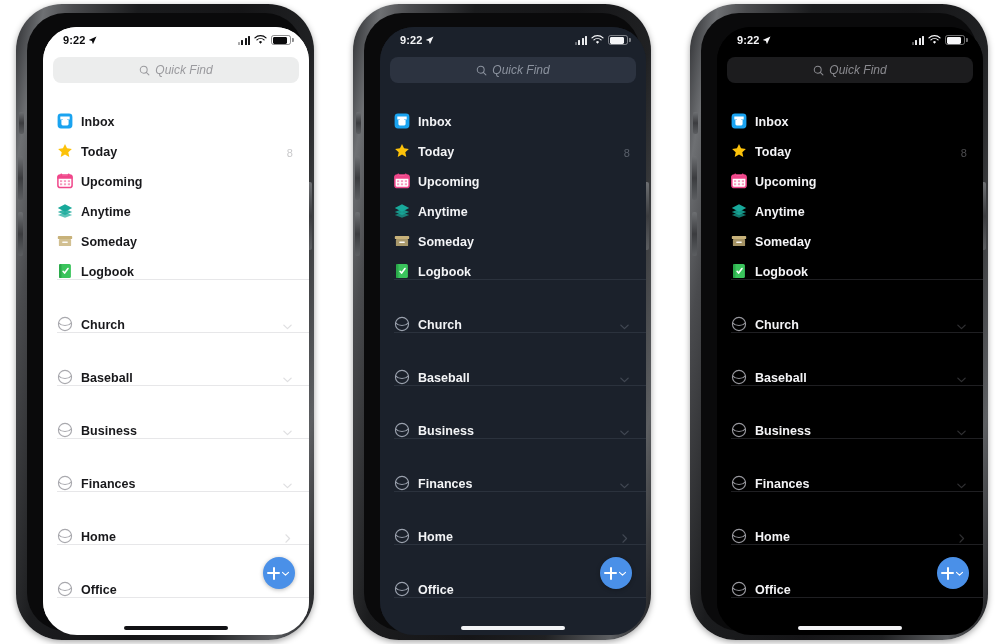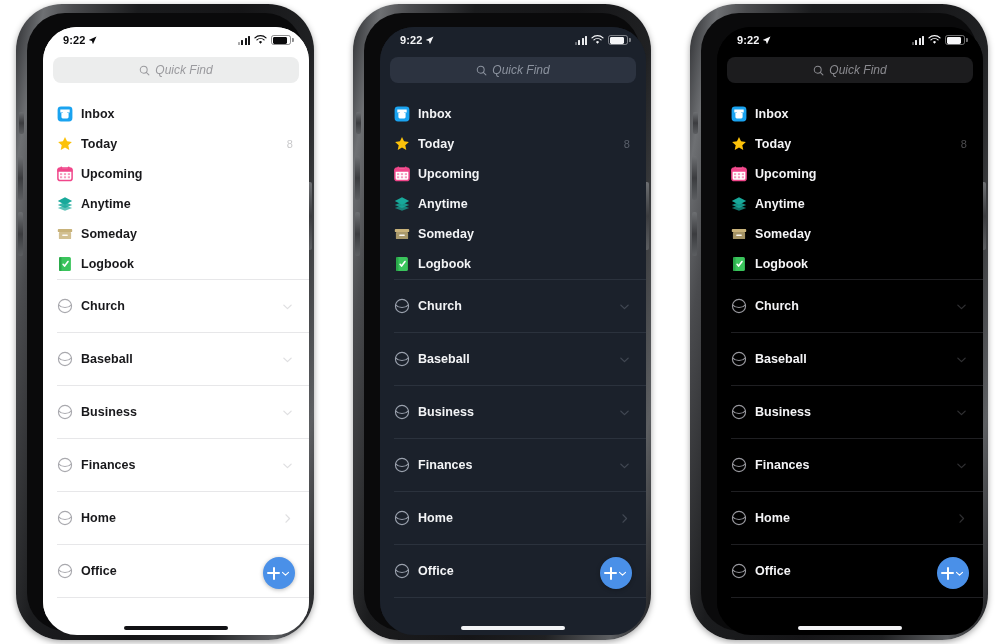--- a/index.html
+++ b/index.html
@@ -95,21 +95,21 @@
   .search{
     height:26px; border-radius:8px;
     display:flex; align-items:center; justify-content:center; gap:5px;
     font-size:12px;
   }
   .search svg{ display:block; }
 
   
   .list{ flex:1 1 auto; position:relative; overflow:hidden; padding:0 0 0 0;}
   .row{
-    position:relative; display:flex; align-items:center;
+    position:relative; display:flex; align-items:flex-end;
     height:30px; padding:0 16px 0 14px;
     font-size:12.5px; font-weight:700; letter-spacing:.05px;
   }
   .row .ic{ width:16px; height:16px; margin-right:8px; flex:0 0 16px; display:block;}
   .row .lbl{ flex:1 1 auto; white-space:nowrap;}
   .row .count{ font-size:11px; font-weight:400; opacity:.55; }
   .row .chev{ flex:0 0 auto; display:block; opacity:.45;}
 
   .smart{ margin-top:0; }
   .smart .row{ margin-bottom:0; }

